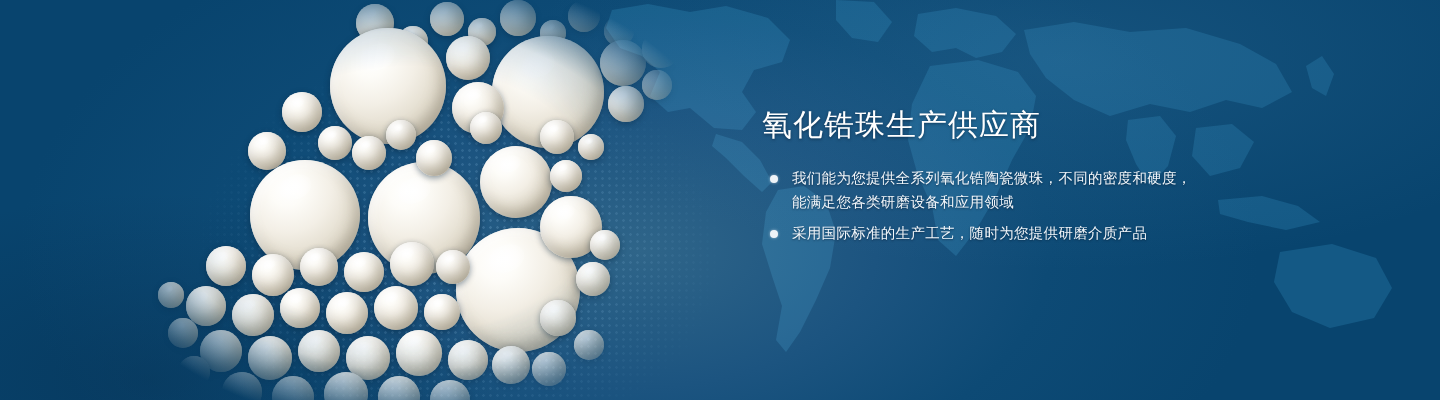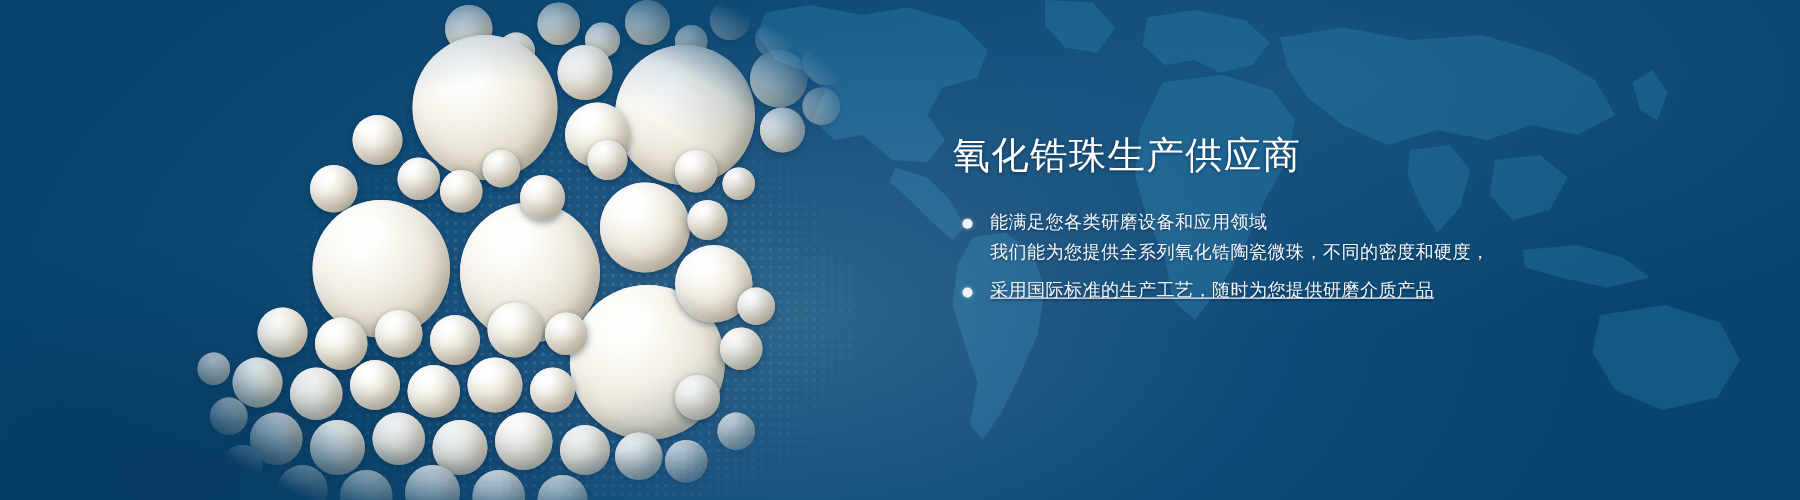--- a/index.html
+++ b/index.html
@@ -109,21 +109,21 @@
   .bullet {
     position:relative;
     padding-left:30px;
     margin-bottom:7px;
     color:#f2f6fa;
     font-size:14.5px;
     line-height:24px;
     letter-spacing:.3px;
     text-shadow:0 1px 2px rgba(0,18,38,.5);
   }
-  .bullet:last-child { margin-bottom:0;text-decoration:underline; }
+  .bullet:last-child { margin-bottom:0; }
 
   .dot {
     position:absolute;
     left:8px; top:9px;
     width:8px; height:8px;
     border-radius:50%;
     background:#eef3f7;
     box-shadow:0 0 3px rgba(255,255,255,.55);
   }
 
@@ -252,22 +252,22 @@
   </div>
 
   <div class="content">
 
     <div class="headline">氧化锆珠生产供应商</div>
 
     <ul class="bullets">
 
       <li class="bullet">
         <span class="dot"></span>
+        <span class="bullet-line">我们能为您提供全系列氧化锆陶瓷微珠，不同的密度和硬度，</span>
         <span class="bullet-line">能满足您各类研磨设备和应用领域</span>
-        <span class="bullet-line">我们能为您提供全系列氧化锆陶瓷微珠，不同的密度和硬度，</span>
       </li>
 
 
       <li class="bullet">
         <span class="dot"></span>
         <span class="bullet-line">采用国际标准的生产工艺，随时为您提供研磨介质产品</span>
       </li>
 
     </ul>
   </div>

